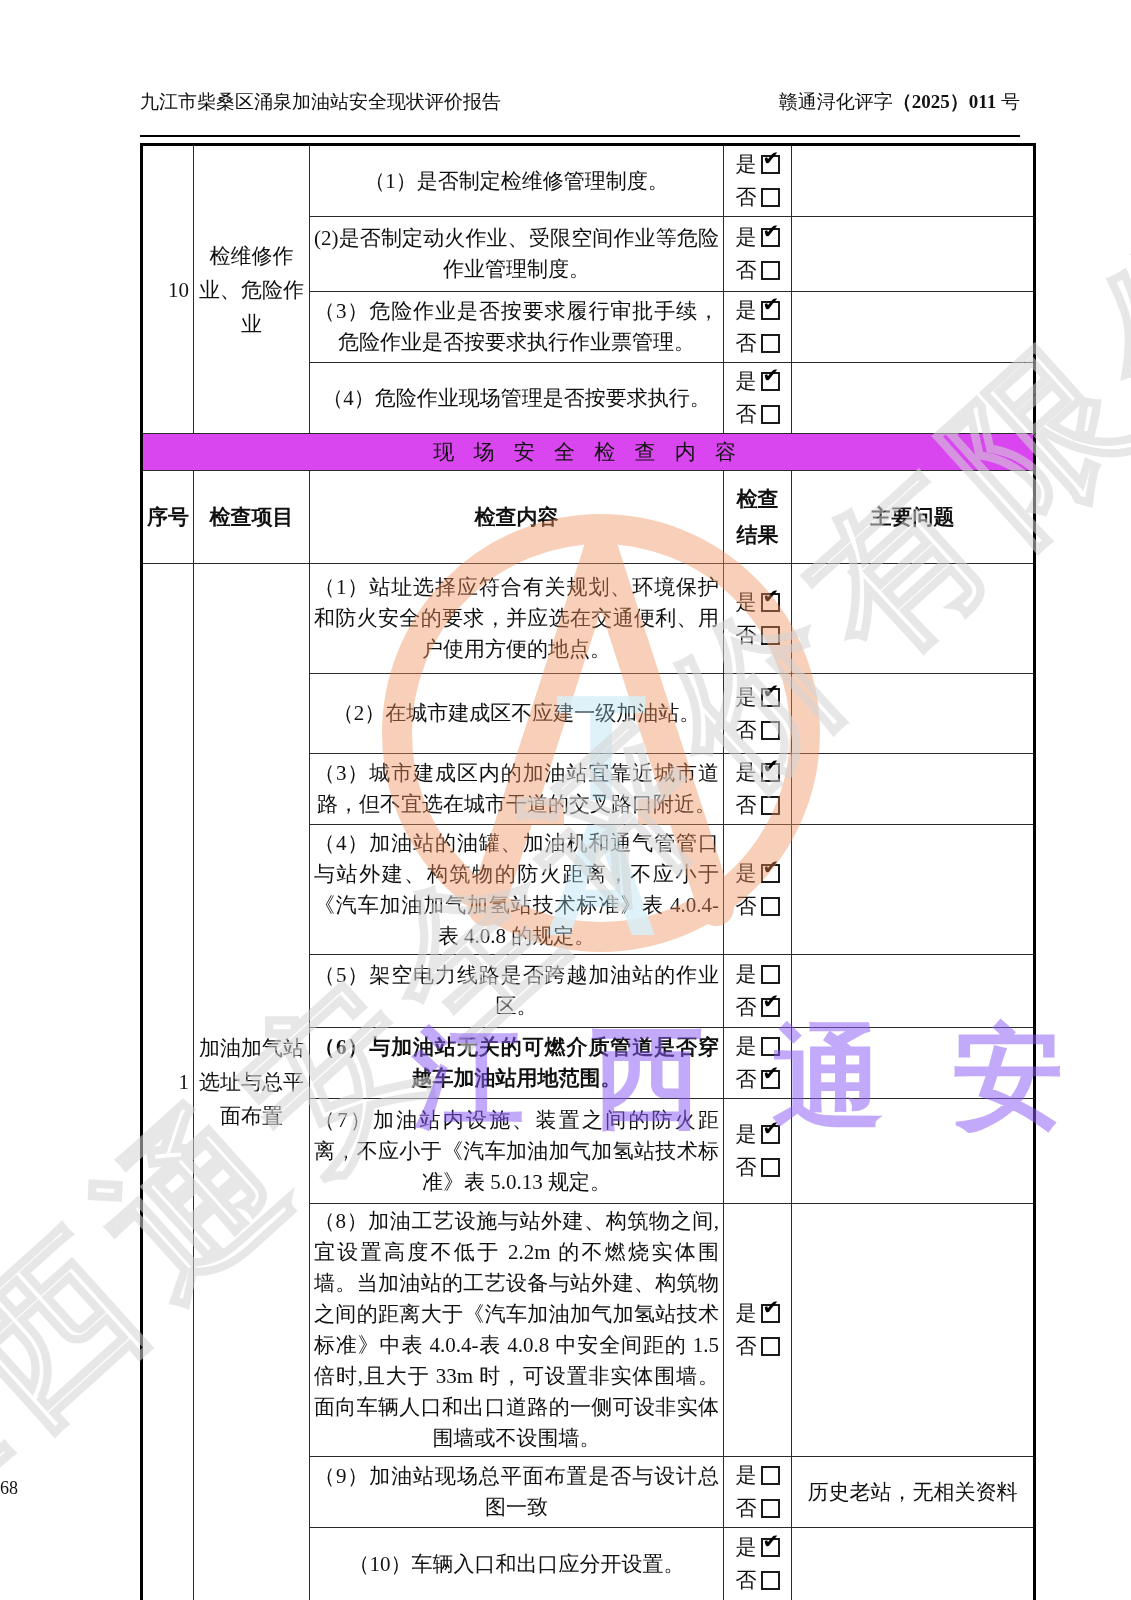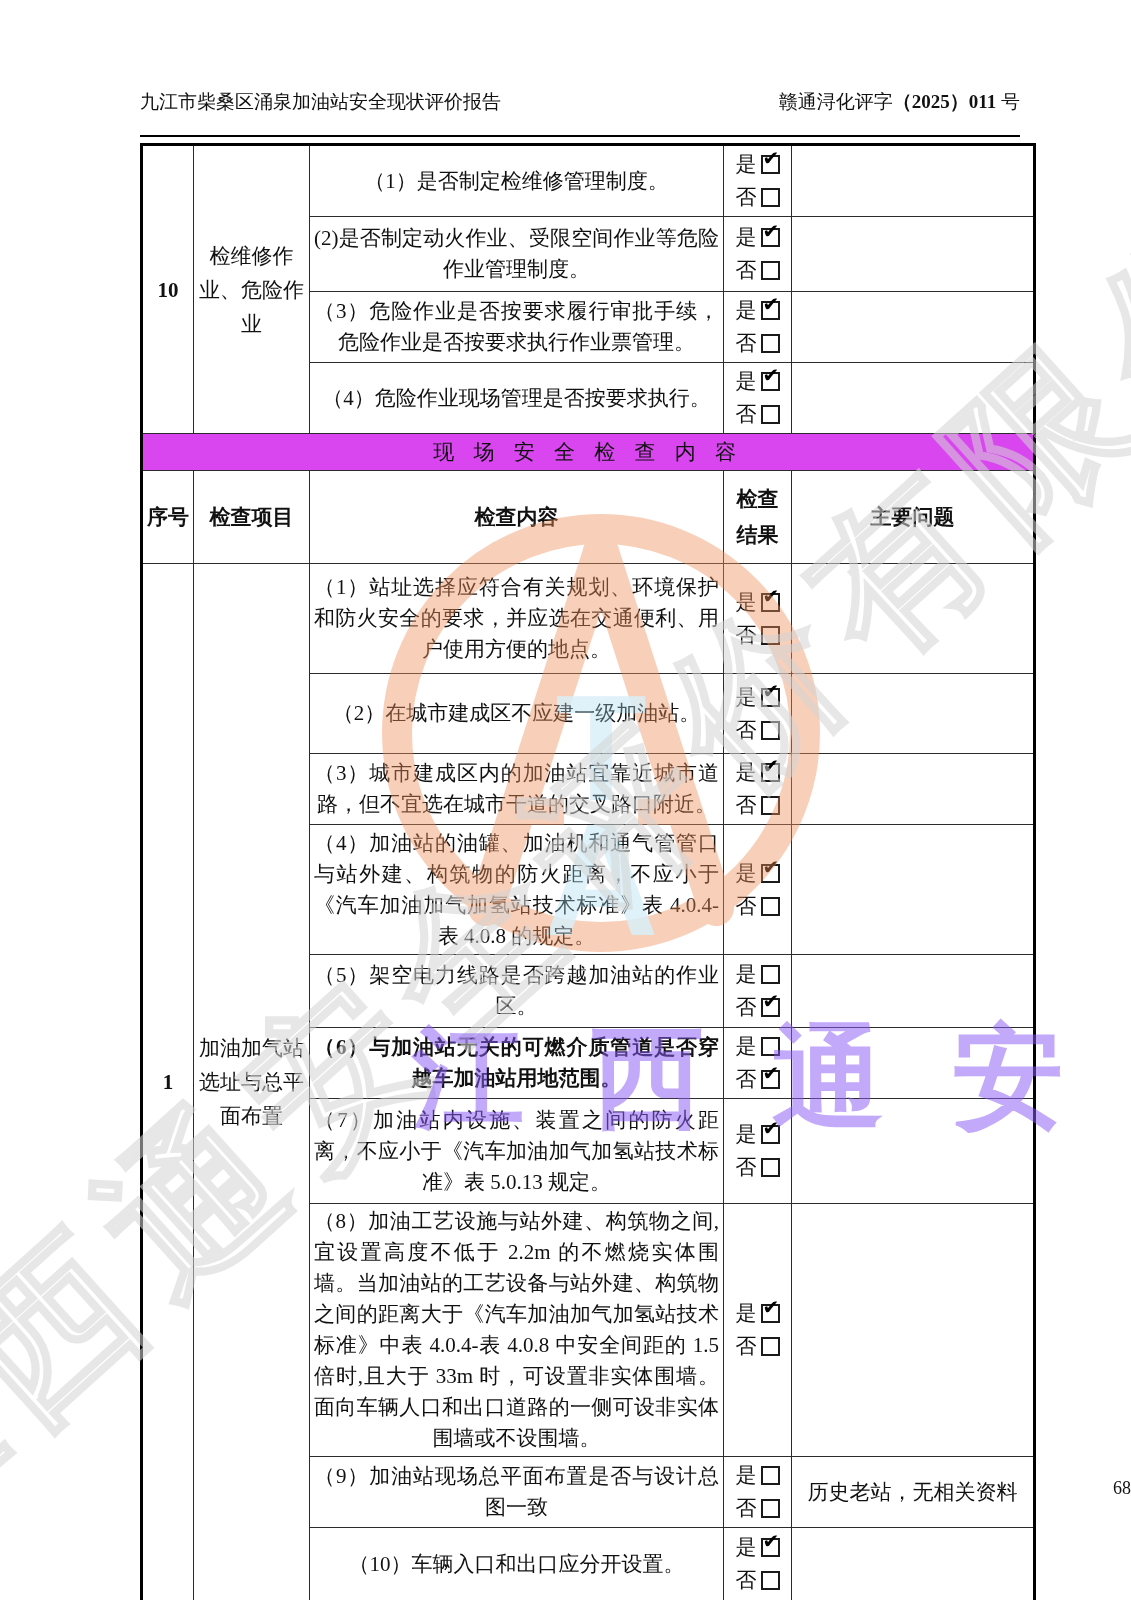--- a/index.html
+++ b/index.html
@@ -28,21 +28,21 @@
     font-size:21px;
     background:transparent;
     border:3px solid #000;
   }
   table.checklist td{
     border:1px solid #2b2b2b;
     vertical-align:middle;
     padding:2px 4px;
     word-break:break-word;
   }
-  td.c-no{text-align:center;font-size:21px;padding:0 4px;word-break:break-all;line-height:34px;font-weight:bold;}
+  td.c-no{text-align:right;font-size:21px;padding:0 4px;word-break:break-all;line-height:34px;}
   td.c-item{text-align:center;padding:0 14px;word-break:break-all;line-height:34px;}
   td.c-content{
     text-align:justify;text-align-last:center;
     line-height:31px;padding:4px 9px;
   }
   td.c-result{padding:0 2px;}
   td.c-issue{text-align:center;line-height:30px;padding:2px 6px;}
   .res-line{
     display:flex;align-items:center;justify-content:center;
     height:33px;line-height:33px;gap:3px;
@@ -64,21 +64,21 @@
     text-align:center;
     font-size:21px;letter-spacing:7px;
     height:34px;padding:1px 0;
   }
   tr.colhead-row td{font-weight:bold;text-align:center;}
   td.h-no{word-break:break-all;line-height:40px;padding:0 12px;}
   td.h-result{word-break:break-all;line-height:36px;padding:0 11px;}
   
   .page-footer{
     position:absolute;left:0;top:1478px;width:100%;
-    text-align:right;font-size:18px;
+    text-align:left;font-size:18px;
   }
   
   .wm{position:absolute;pointer-events:none;}
   .wm-logo{left:368px;top:500px;width:466px;height:466px;opacity:0.42;}
   .wm-stamp{
     left:412px;top:1022px;
     font-size:112px;font-weight:bold;line-height:1;
     letter-spacing:68px;white-space:nowrap;
     color:#8b5cf6;opacity:0.52;
   }

